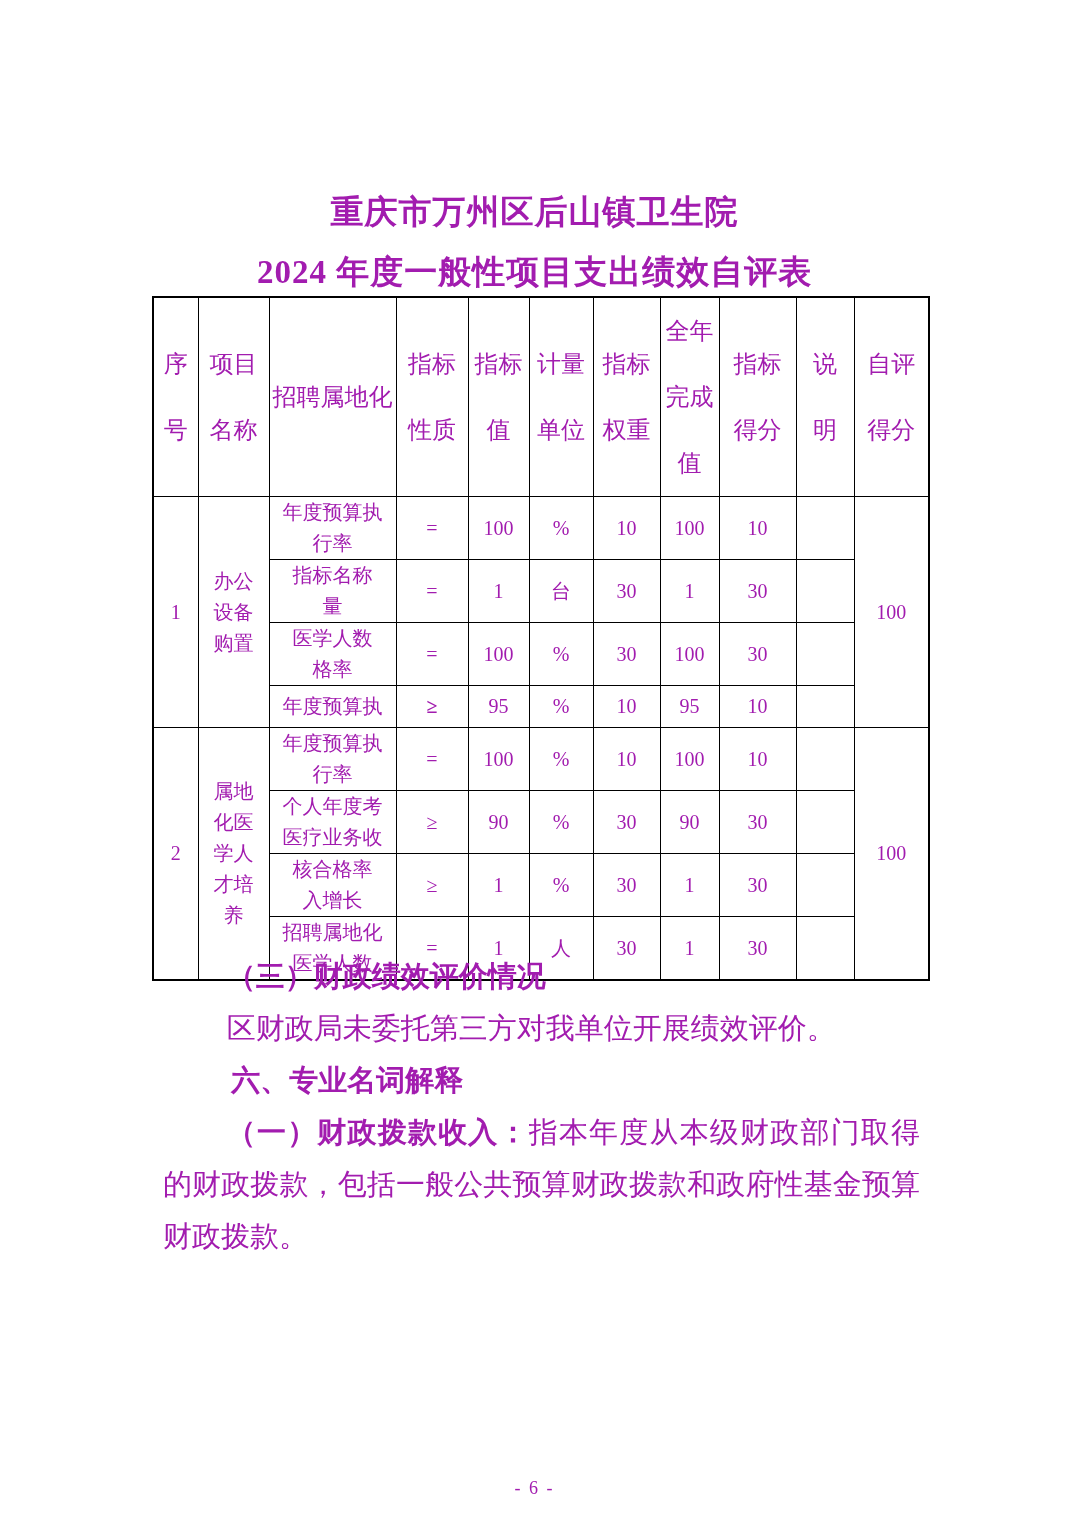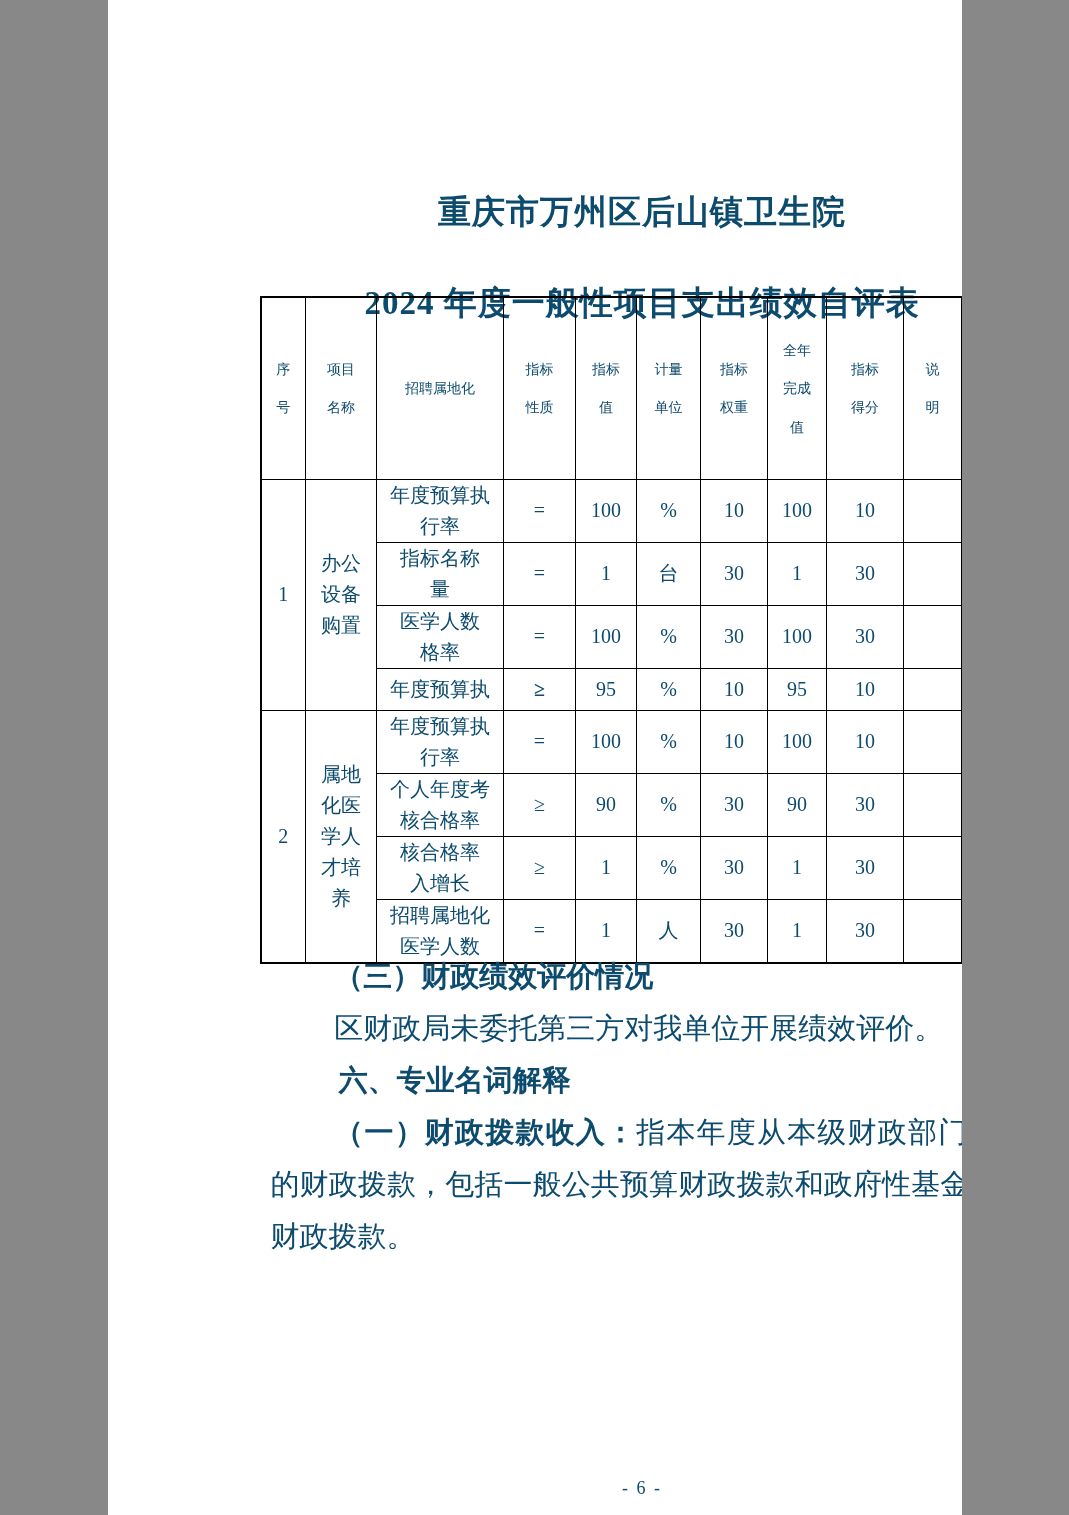--- a/index.html
+++ b/index.html
@@ -1,38 +1,38 @@
 <!DOCTYPE html>
 <html><head>
 <meta charset="utf-8">
 <style>
   * { margin: 0; padding: 0; box-sizing: border-box; }
   html, body { background: #888; }
   .page {
     position: relative;
-    width: 854px;
+    width: 1069px;
     height: 1515px;
     margin: 0 auto;
     background: #ffffff;
-    color: #0c4a6e;
+    color: #a21caf;
     font-family: "Liberation Serif", "DejaVu Serif", serif;
     overflow: hidden;
   }
   .doc-title {
     position: absolute;
     left: 0;
     width: 1069px;
     text-align: center;
     font-size: 33px;
     font-weight: bold;
     letter-spacing: 1px;
     white-space: nowrap;
   }
   .doc-title.line1 { top: 190px; }
-  .doc-title.line2 { top: 250px; margin-top: 31px; }
+  .doc-title.line2 { top: 250px; }
 
   table.perf {
     position: absolute;
     top: 296px;
     left: 152px;
     width: 776px;
     border-collapse: collapse;
     table-layout: fixed;
     border: 2px solid #000;
   }
@@ -41,21 +41,21 @@
     text-align: center;
     vertical-align: middle;
     white-space: pre-line;
     overflow: hidden;
     padding: 0 2px;
   }
   table.perf thead tr { height: 182px; }
   table.perf th {
     font-family: "Liberation Sans", "DejaVu Sans", sans-serif;
     font-weight: normal;
-    font-size: 14px;
+    font-size: 24px;
     line-height: 2.75;
   }
   table.perf td {
     font-size: 20px;
     line-height: 1.55;
   }
   td.nature-cell { font-weight: bold; font-size: 19px; }
   tr.row-std { height: 62px; }
   tr.row-short { height: 42px; }
 
@@ -198,21 +198,21 @@
         <td>100</td>
         <td>%</td>
         <td>10</td>
         <td>100</td>
         <td>10</td>
         <td></td>
         <td rowspan="4">100</td>
       </tr>
       <tr class="row-std">
         <td>个人年度考
-核合格率</td>
+医疗业务收</td>
         <td>≥</td>
         <td>90</td>
         <td>%</td>
         <td>30</td>
         <td>90</td>
         <td>30</td>
         <td></td>
       </tr>
       <tr class="row-std">
         <td>核合格率

